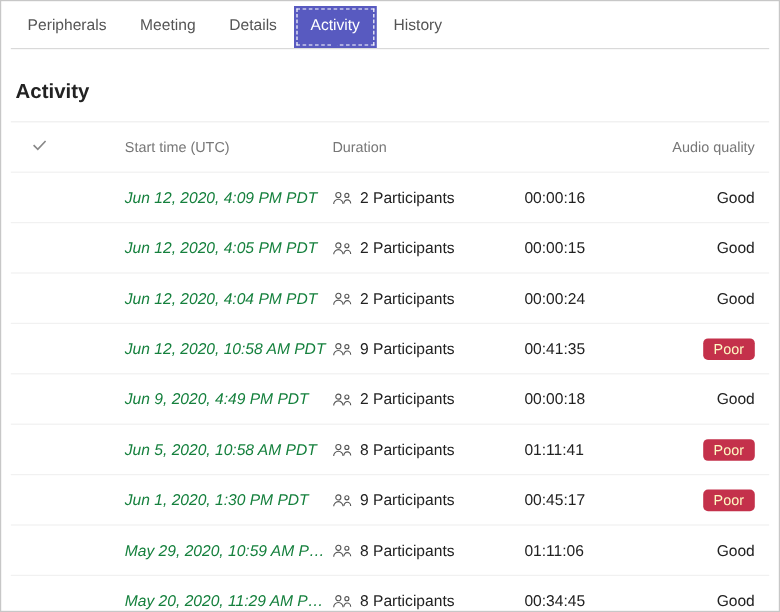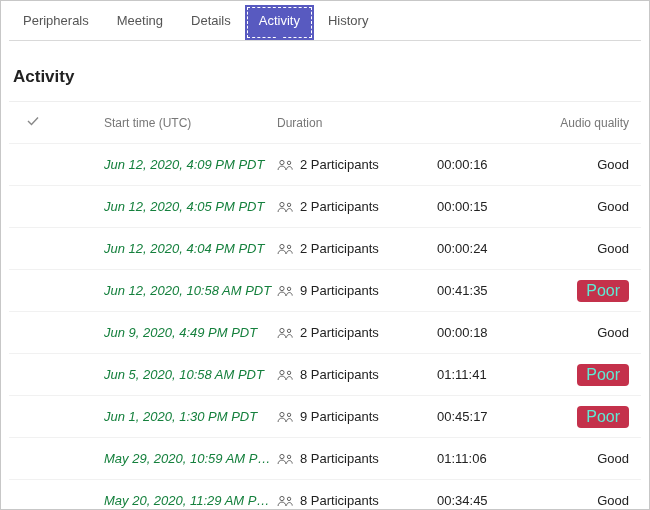--- a/index.html
+++ b/index.html
@@ -71,24 +71,24 @@
   .col-part  { flex: 0 0 160px; }
   .col-dur   { flex: 0 0 120px; }
   .col-qual  { flex: 1; text-align: right; padding-right: 12px; }
   .start-link { color: #15803d; cursor: pointer; font-style: italic; }
   .part-cell { display: flex; align-items: flex-end; gap: 6px; color:#222; }
   .p-icon { display:inline-flex; }
   .p-icon svg { width: 17px; height: 14px; }
   .badge-poor {
     display: inline-block;
     background: #C4314B;
-    color: #5eead4;
+    color: #fef9c3;
     border-radius: 4px;
     padding: 2px 9px;
-    font-size: 16px;
+    font-size: 12px;
   }
   .check-icon { color: #888; }
 </style>
 </head>
 <body>
 <div class="frame">
 <div class="inner">
 
 <div class="tabs">
   <div class="tab">Peripherals</div>

